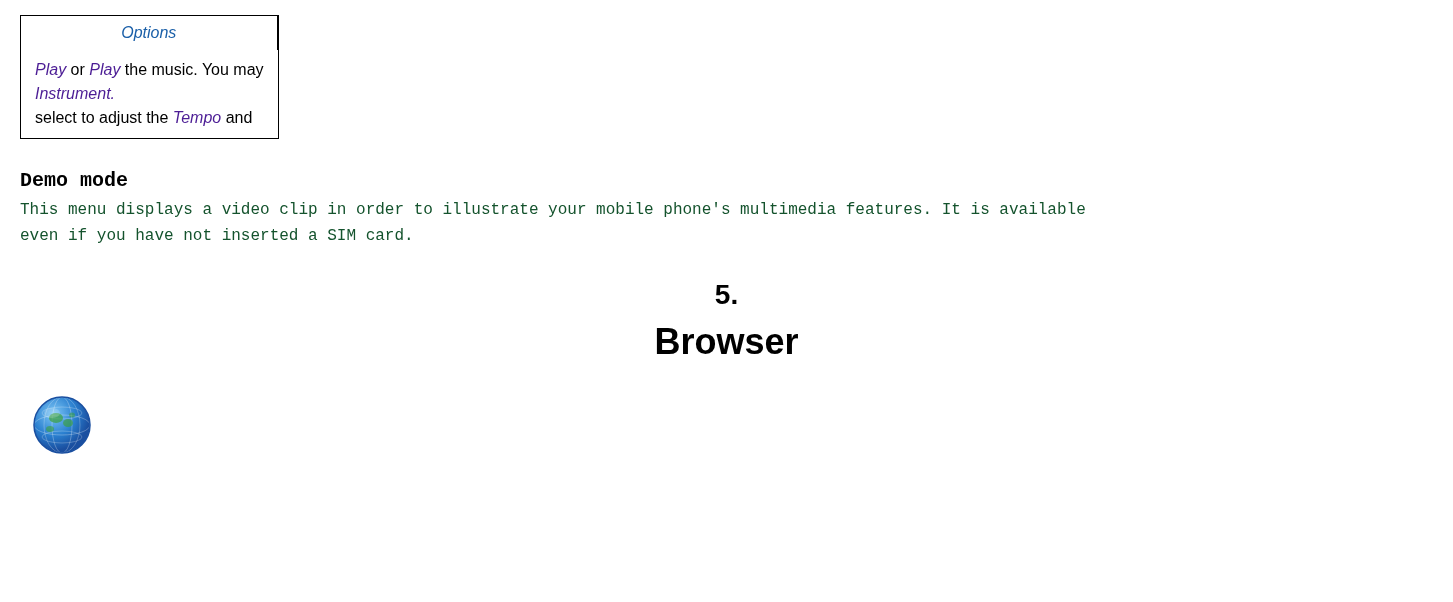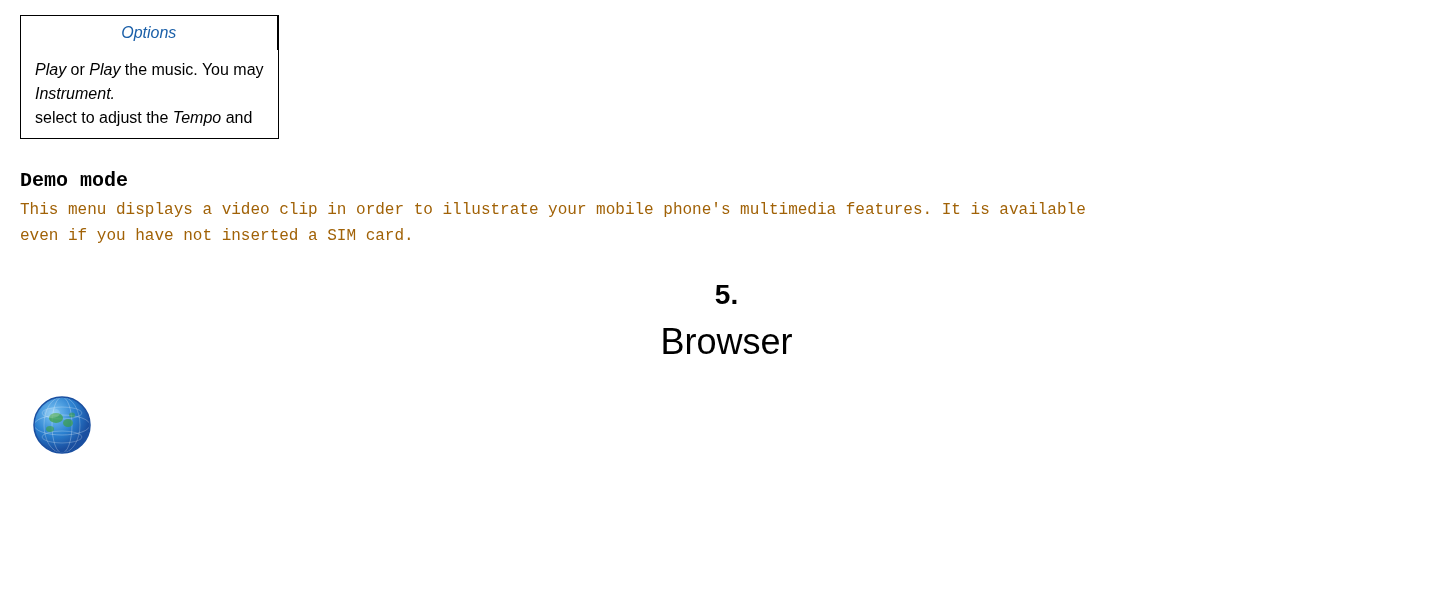--- a/index.html
+++ b/index.html
@@ -45,56 +45,56 @@
 
     .table-cell-content {
       padding: 8px 14px;
       font-size: 16px;
       color: #000000;
       line-height: 1.5;
       max-width: 500px;
     }
 
     .table-cell-content .link-blue {
-      color: #000000;
+      color: #4c1d95;
       font-style: italic;
     }
 
     .demo-mode-section {
       margin-bottom: 20px;
       font-family: Liberation Mono, monospace;
     }
 
     .demo-mode-title {
       font-size: 20px;
       font-weight: bold;
       margin-bottom: 6px;
       color: #000000;
     }
 
     .demo-mode-text {
       font-size: 16px;
-      color: #a16207;
+      color: #14532d;
       line-height: 1.6;
       max-width: 1100px;
     }
 
     .chapter-number {
       text-align: center;
       font-size: 28px;
       font-weight: bold;
       margin-top: 30px;
       margin-bottom: 10px;
       color: #000000;
     }
 
     .browser-title {
       text-align: center;
       font-size: 36px;
-      font-weight: normal;
+      font-weight: bold;
       margin-bottom: 30px;
       color: #000000;
     }
 
     .browser-icon-container {
       margin-top: 10px;
       margin-left: 10px;
     }
 
     

